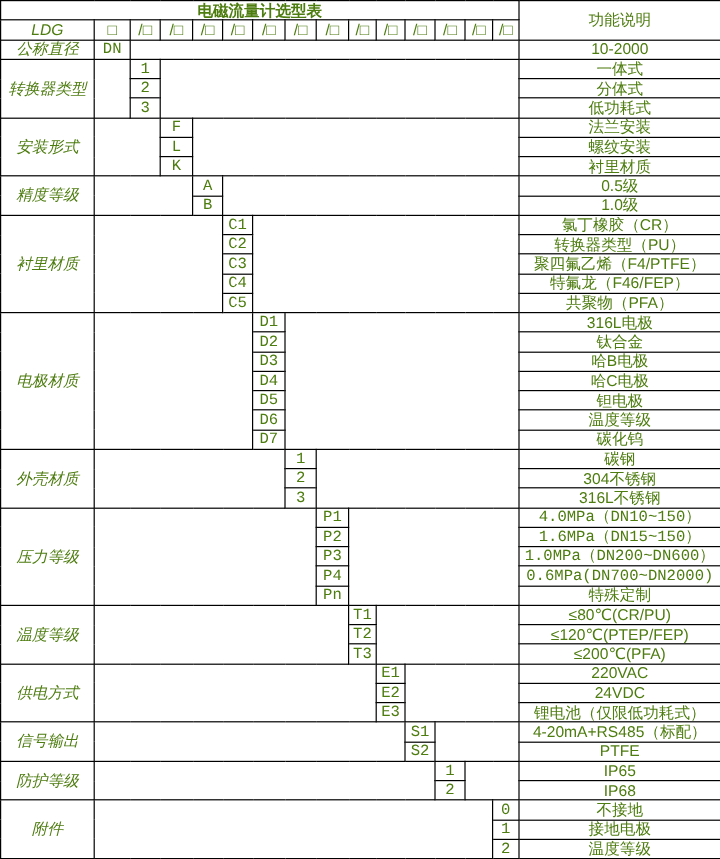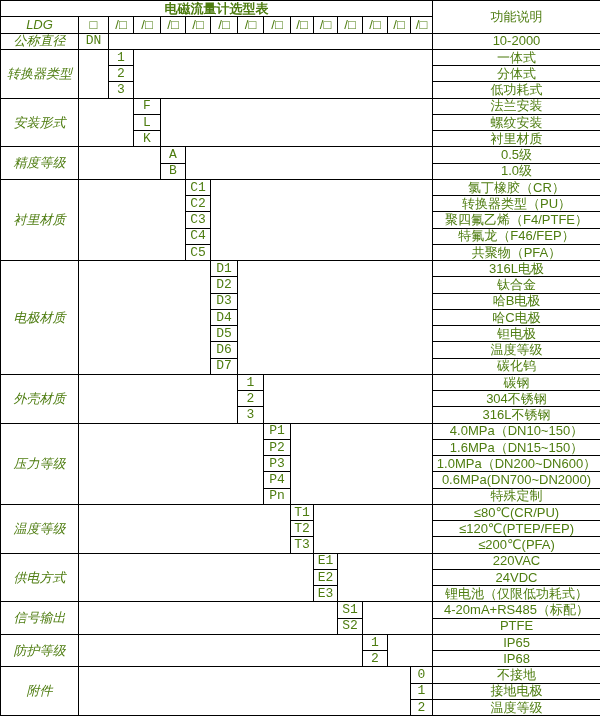--- a/index.html
+++ b/index.html
@@ -26,21 +26,21 @@
   tr.r-model{height:17px;}
   td.title{
     border-top:none;border-left:none;
     font-weight:bold;font-size:14px;
   }
   td.fnhead{font-weight:normal;font-size:13px;}
   td.slot{font-size:11px;letter-spacing:0;}
   td.code{font-size:12px;font-family:Liberation Mono, monospace;}
   td.lbl{font-size:13px;font-style:italic;}
   td.desc{font-size:12.5px;}
-  td.desc.left{text-align:left;padding-left:2px;}
+  td.desc.left{text-align:left;padding-left:2px;font-family:Liberation Mono, monospace;}
   tr.sec td{border-top-width:2px;}
   tr.last td{border-bottom-width:2px;}
 </style>
 </head>
 <body>
 
 <table id="seltab">
   <colgroup>
     <col style="width:78px">
       <col style="width:30px">

